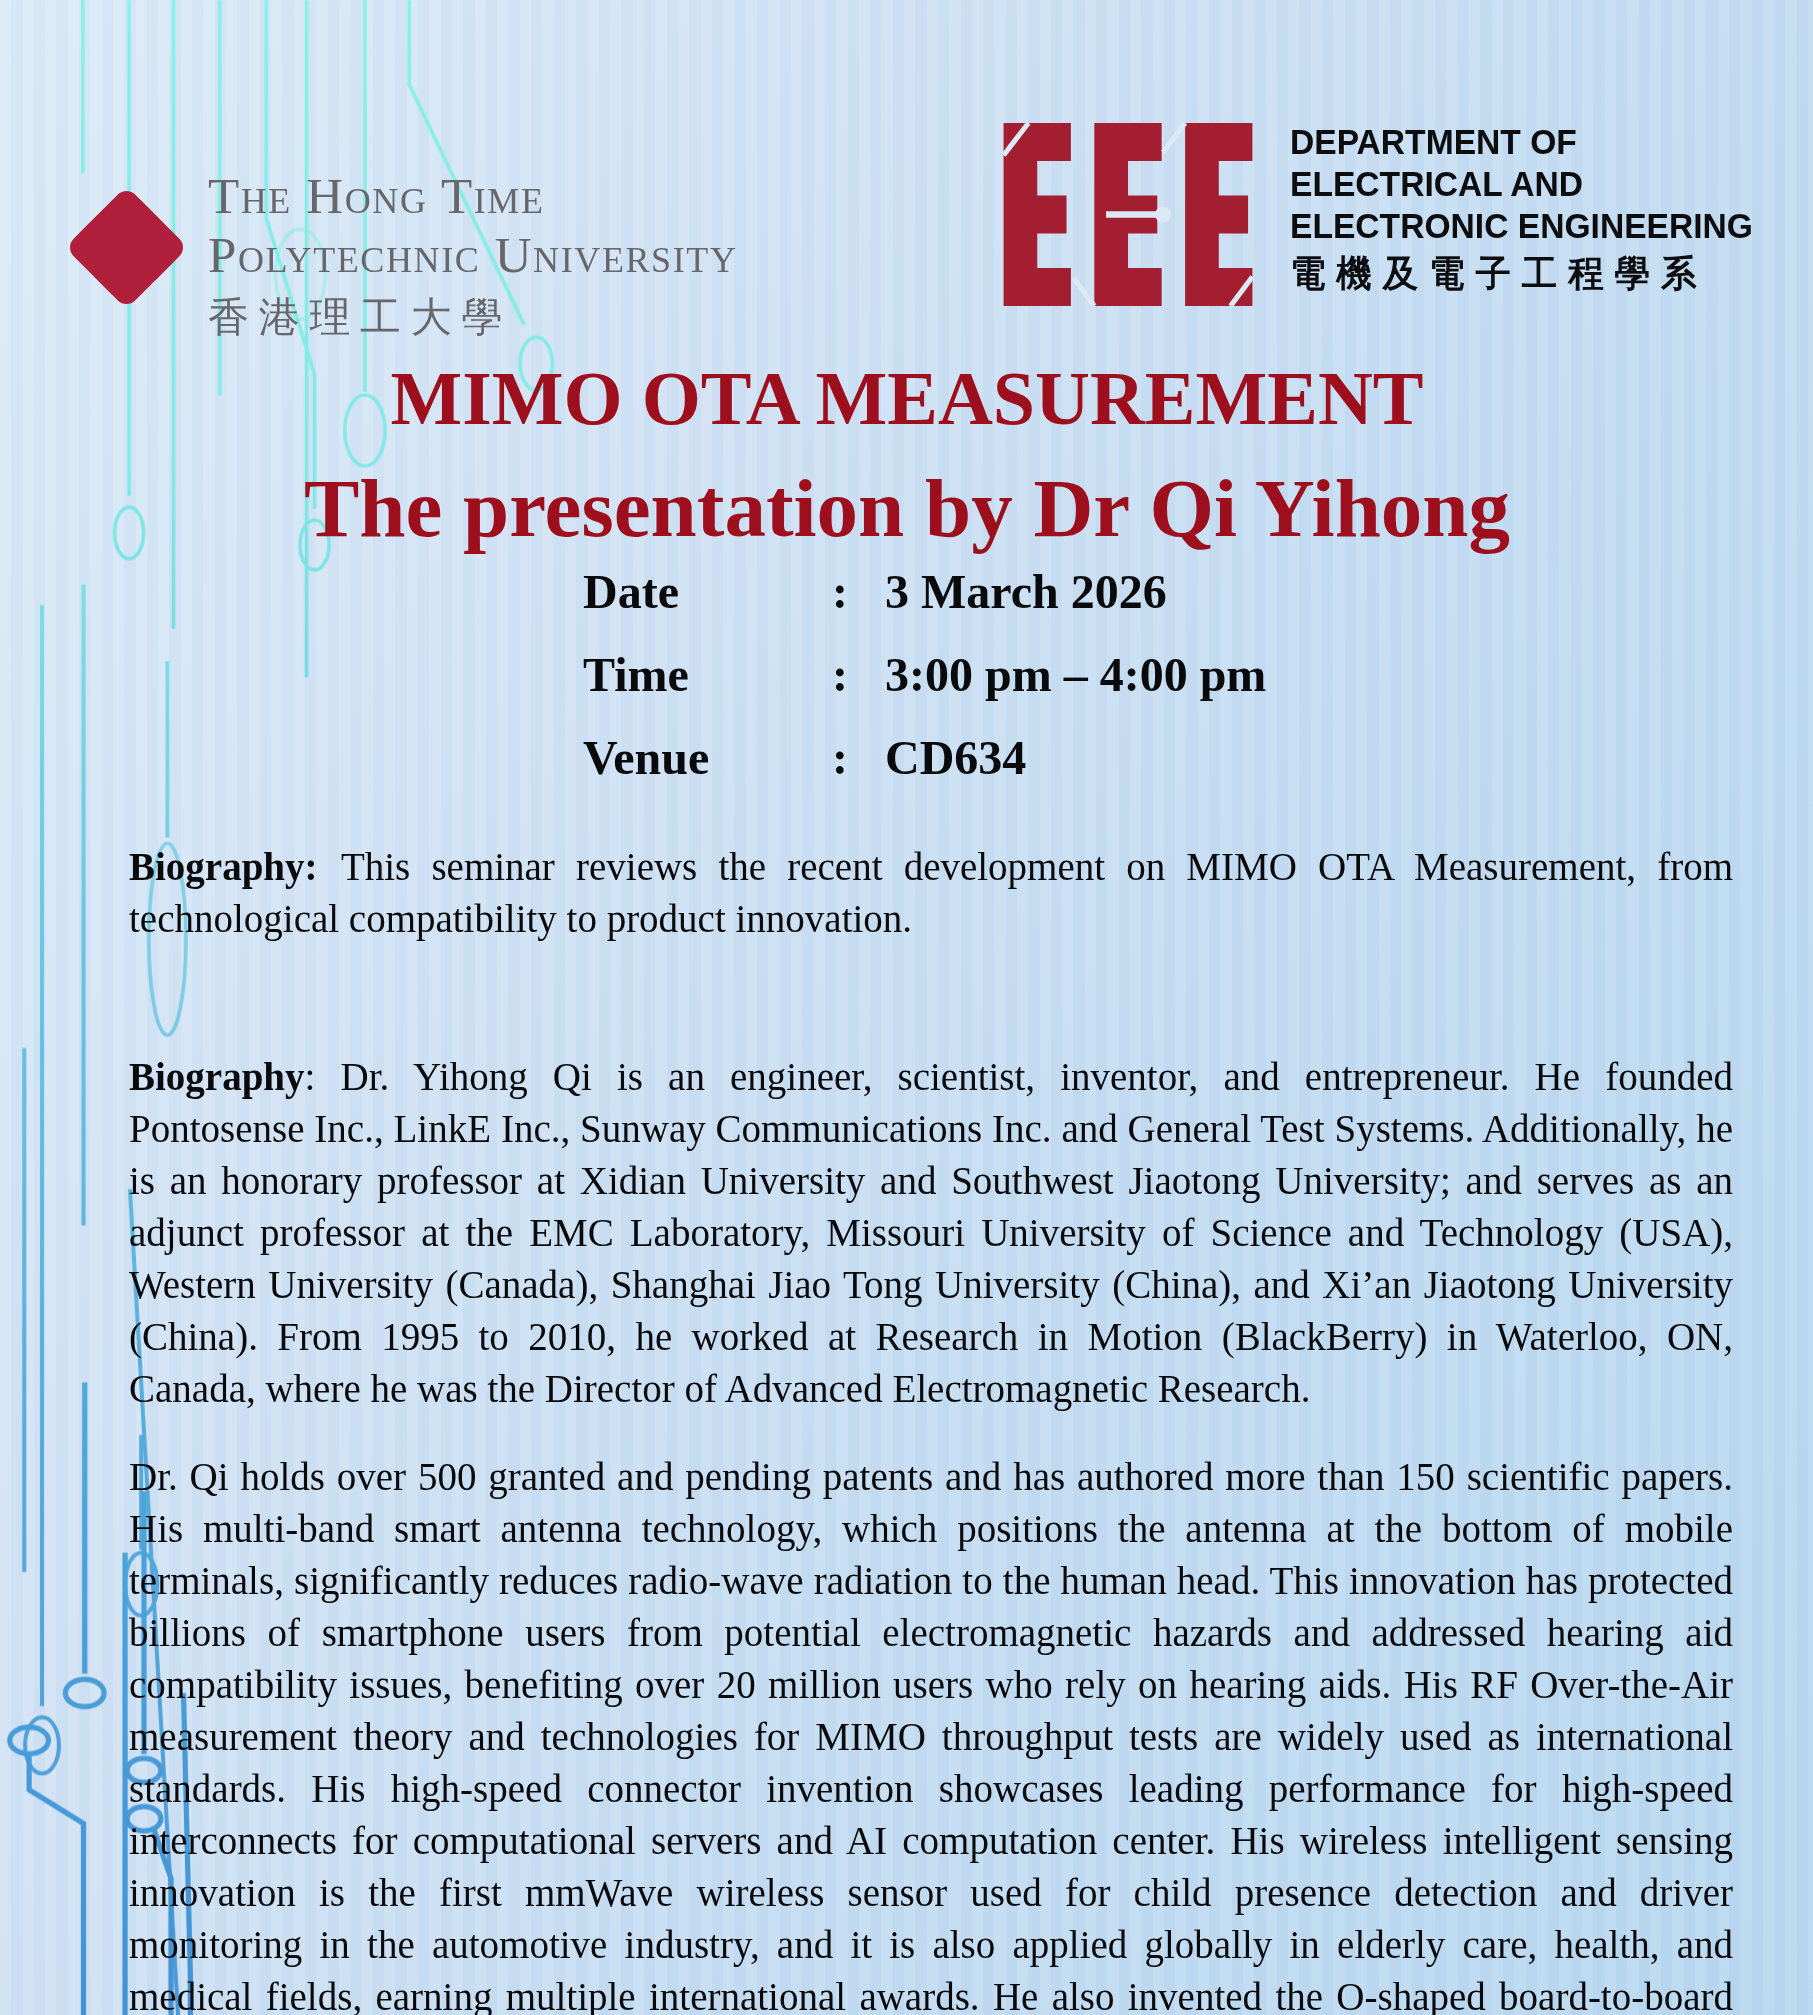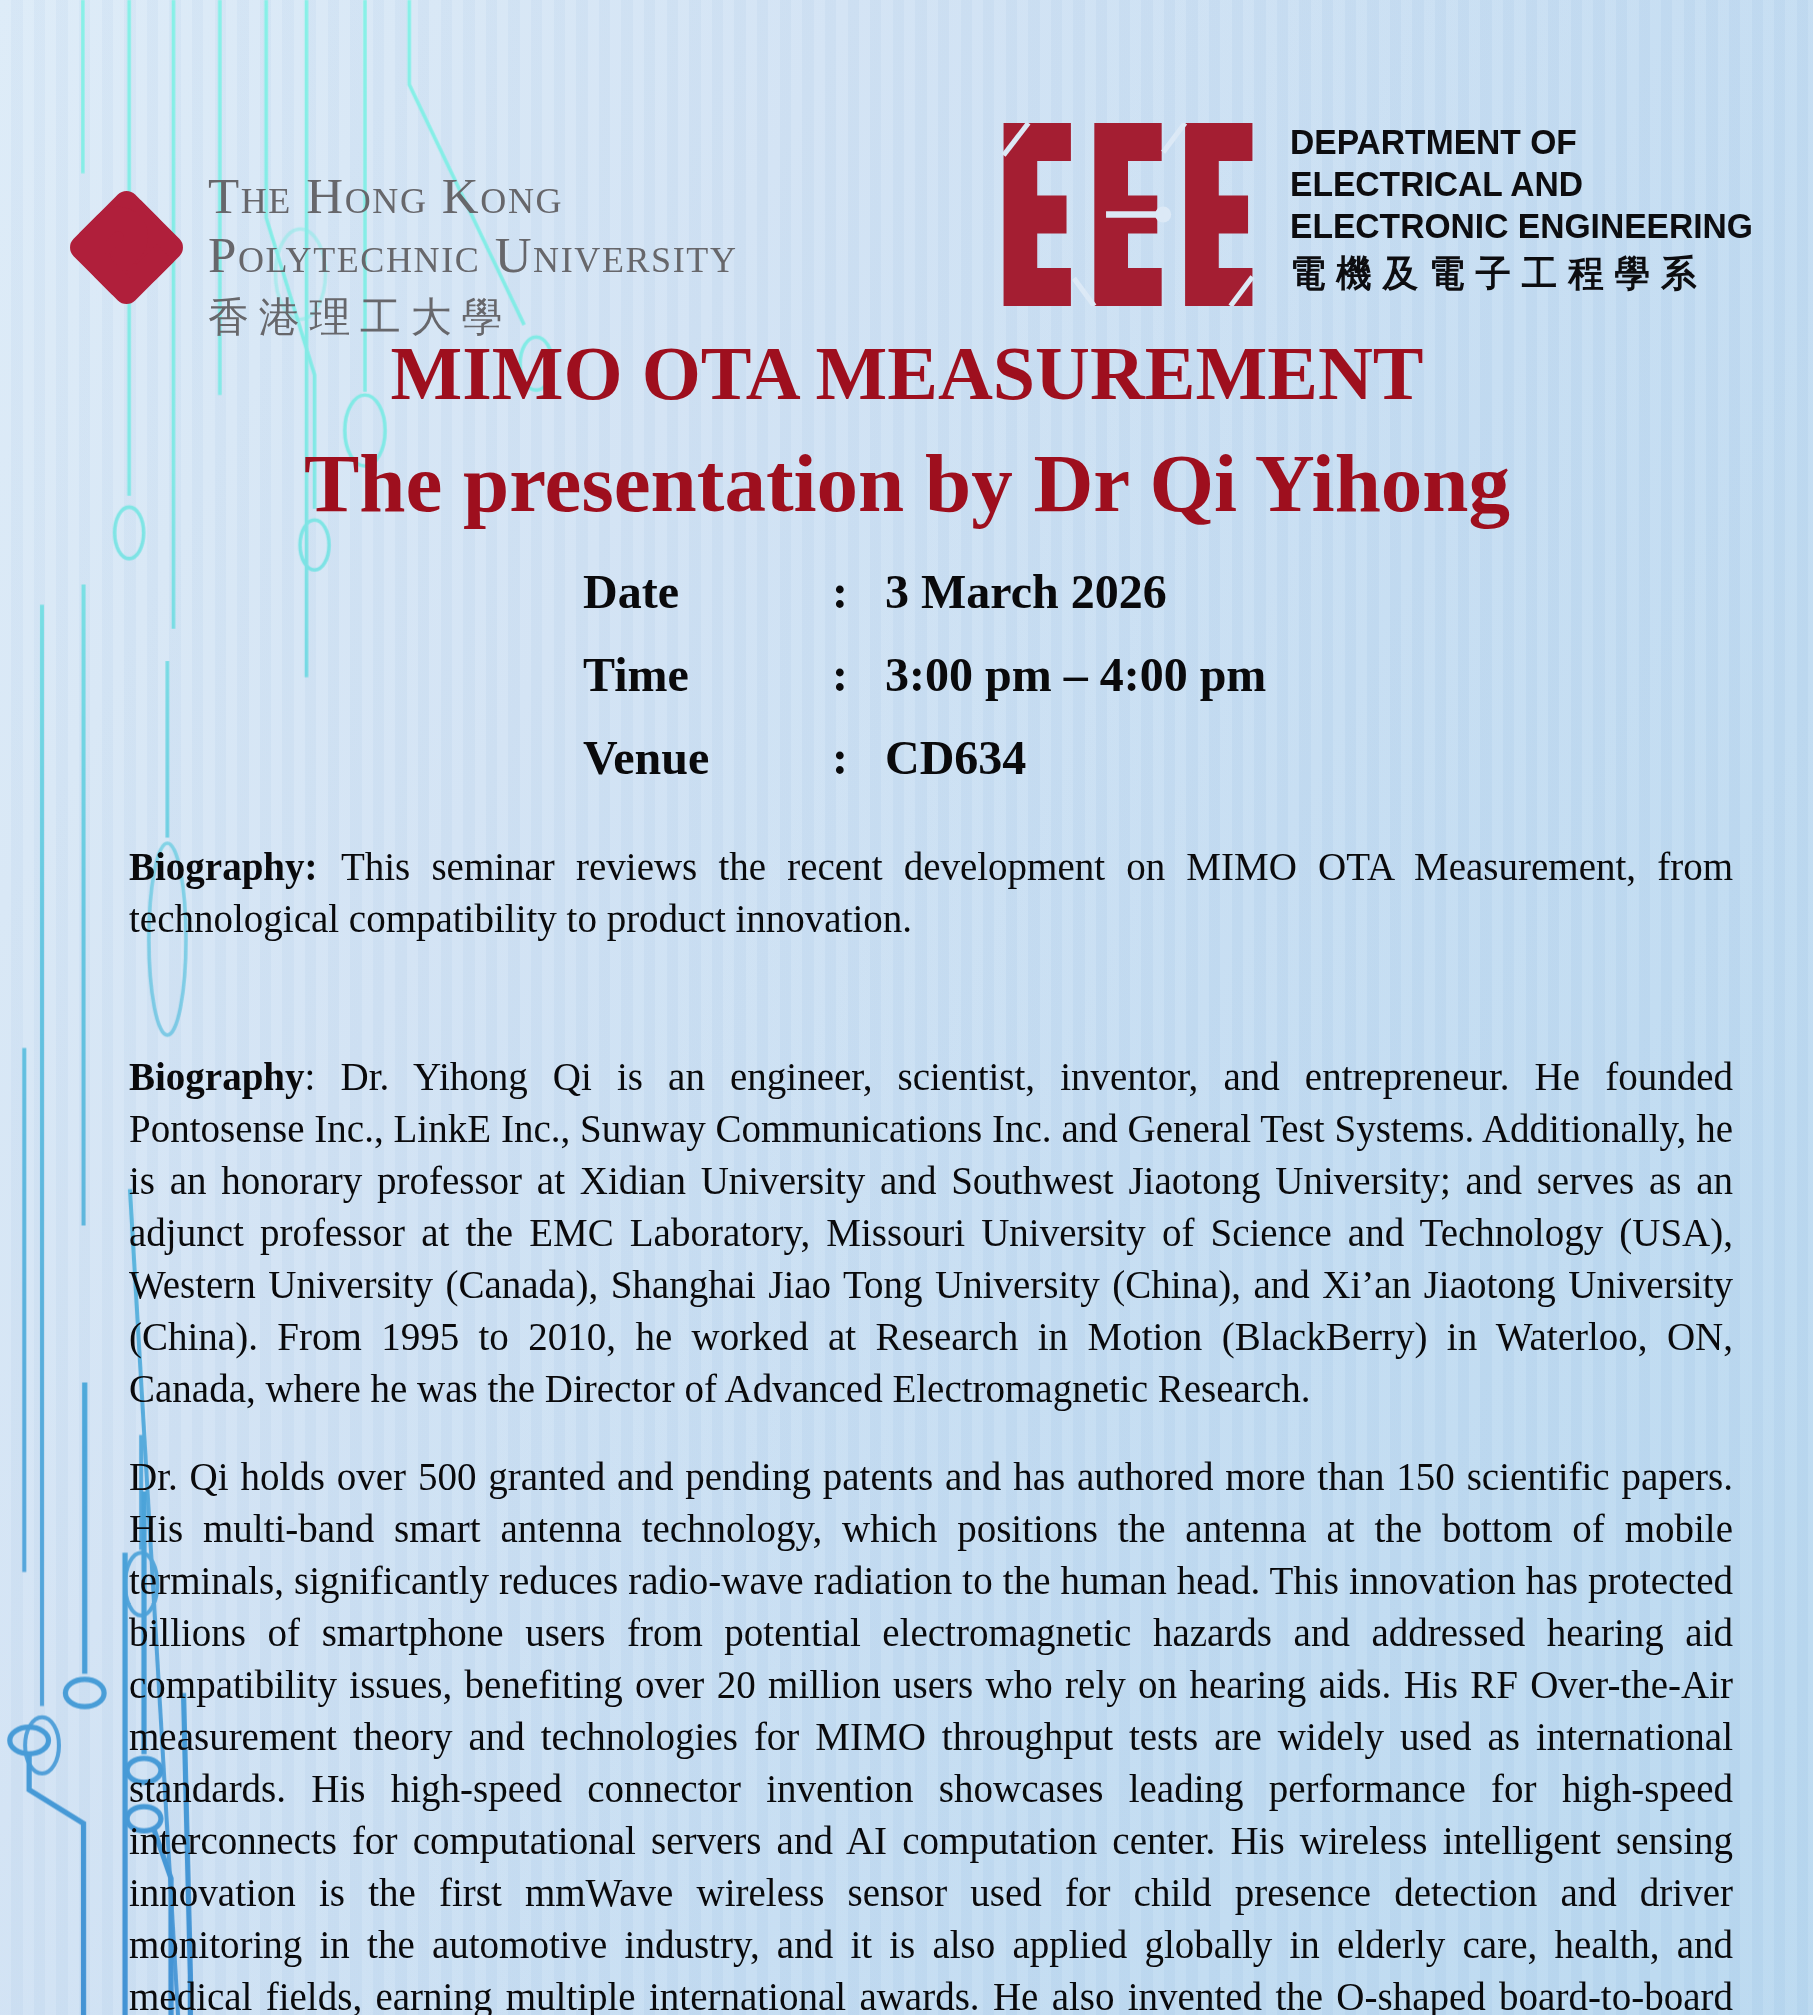--- a/index.html
+++ b/index.html
@@ -23,21 +23,21 @@
   .wm-line { font-variant:small-caps; font-size:51px; line-height:59px; letter-spacing:1.6px; }
   .wm-cjk { font-size:41px; line-height:52px; letter-spacing:9.7px; margin-top:6.4px; font-family:"Liberation Serif","DejaVu Serif",serif; }
   .eee { position:absolute; left:999px; top:123px; width:258px; height:183px; }
   .dept { position:absolute; left:1290px; top:121px;
     font-family:"Liberation Sans","DejaVu Sans",sans-serif;
     font-weight:bold; color:#0d0d10; transform:scaleX(0.96); transform-origin:left top; }
   .dept-line { font-size:35px; line-height:42px; letter-spacing:0px; }
   .dept-cjk { font-size:37px; line-height:44px; letter-spacing:11.3px; margin-top:4.8px; }
 
   
-  .title-block { position:absolute; left:0; top:329px; width:1814px; text-align:center;
+  .title-block { position:absolute; left:0; top:354px; width:1814px; text-align:center;
     color:#9e0f1e; font-weight:bold; }
   .title-1 { font-size:76px; line-height:89px; }
   .title-2 { font-size:83px; line-height:97px; margin-top:17px; }
 
   
   .details { position:absolute; left:536px; top:564px; font-weight:bold; font-size:48px;margin-left:47px; }
   .detail-row { display:grid; grid-template-columns:249px 53px auto; height:83px; align-items:start; }
 
   
   .content { position:absolute; left:129px; top:841px; width:1604px;
@@ -125,21 +125,21 @@
   <svg class="knot" viewBox="0 0 200 200" xmlns="http://www.w3.org/2000/svg" aria-hidden="true">
     <g transform="rotate(45 100 100)" stroke="#b01f3b" stroke-width="29" fill="none" stroke-linejoin="round">
       <path d="M63,128 V63 h39 a21,21 0 0 1 0,42 h-21"></path>
       <path d="M63,128 V63 h39 a21,21 0 0 1 0,42 h-21" transform="rotate(90 100 100)"></path>
       <path d="M63,128 V63 h39 a21,21 0 0 1 0,42 h-21" transform="rotate(180 100 100)"></path>
       <path d="M63,128 V63 h39 a21,21 0 0 1 0,42 h-21" transform="rotate(270 100 100)"></path>
     </g>
   </svg>
 
   <div class="wordmark">
-    <div class="wm-line">The Hong Kong</div>
+    <div class="wm-line">The Hong Time</div>
     <div class="wm-line">Polytechnic University</div>
     <div class="wm-cjk">香港理工大學</div>
   </div>
 
   <svg class="eee" viewBox="0 0 340 250" xmlns="http://www.w3.org/2000/svg" aria-hidden="true">
     <g fill="#a41e32">
       <path d="M0,0 H92 V52 H46 V99 H86 V151 H46 V198 H92 V250 H0 Z"></path>
       <path d="M124,0 H216 V52 H170 V99 H210 V151 H170 V198 H216 V250 H124 Z"></path>
       <path d="M248,0 H340 V52 H294 V99 H334 V151 H294 V198 H340 V250 H248 Z"></path>
     </g>

